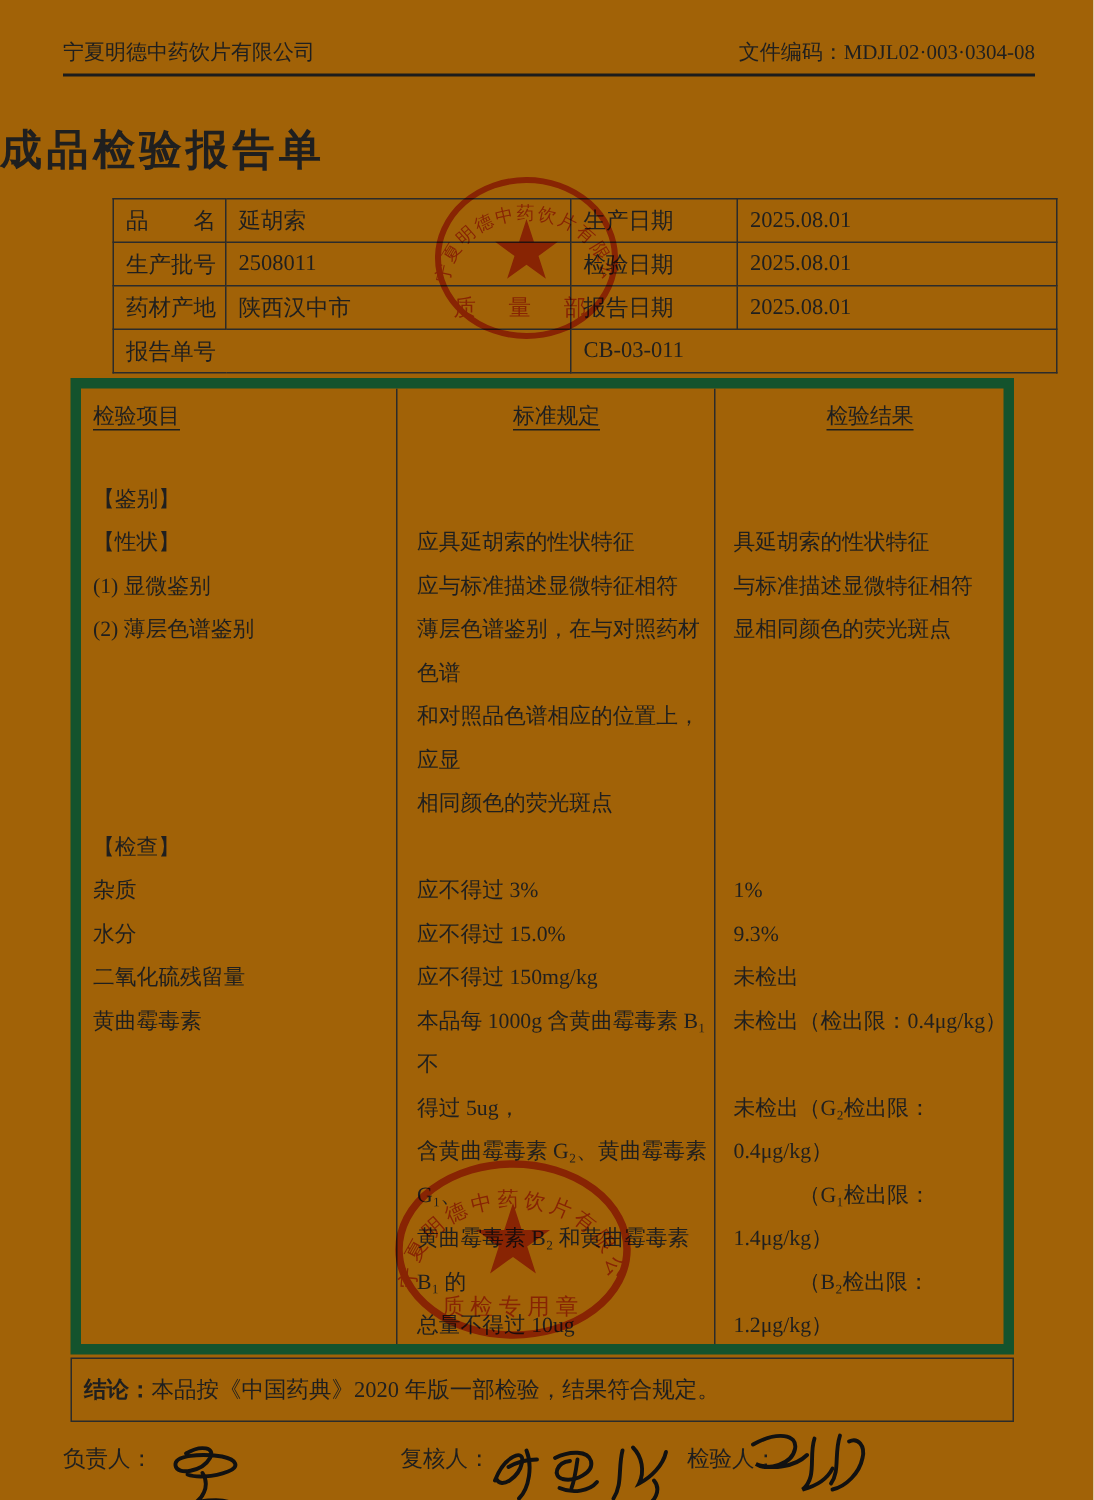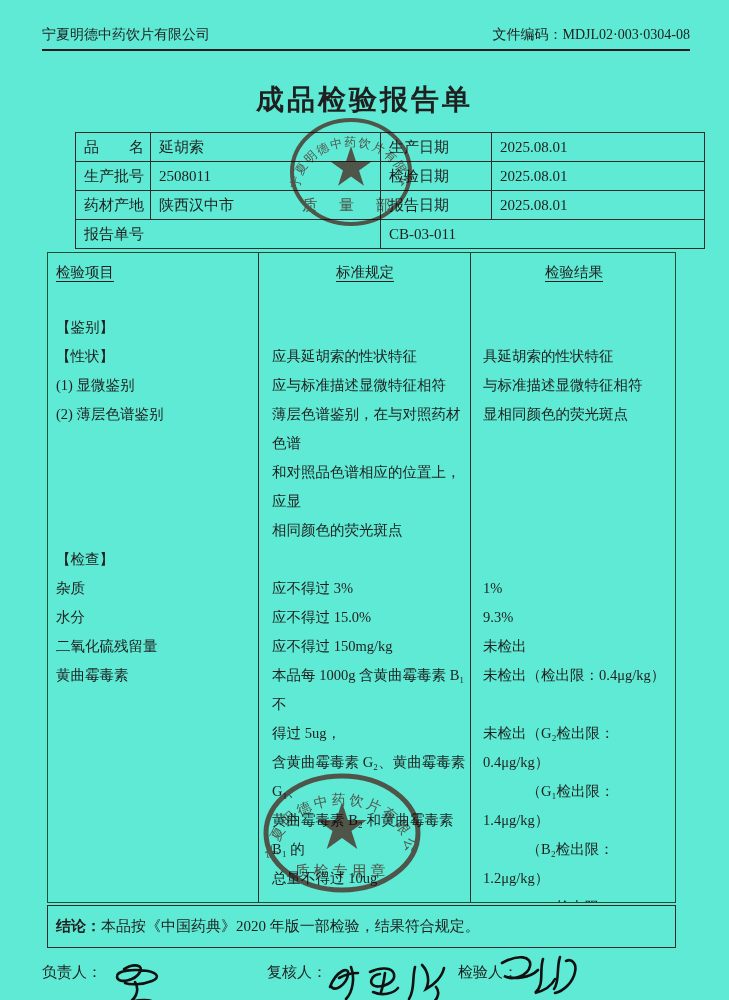--- a/index.html
+++ b/index.html
@@ -1,40 +1,40 @@
 <!DOCTYPE html>
 <html><head>
 <meta charset="utf-8">
 <style>
   * { margin:0; padding:0; box-sizing:border-box; }
   html,body { background:#ffffff; }
   body { font-family:"Liberation Serif","DejaVu Serif",serif; color:#1f1f1f; }
-  .page { position:relative; width:729px; height:1000px; background:#5eead4; overflow:hidden; }
+  .page { position:relative; width:729px; height:1000px; background:#a16207; overflow:hidden; }
 
   
   .doc-header { display:flex; justify-content:space-between; align-items:flex-end;
     margin:26px 39px 0 42px; padding-bottom:5px; border-bottom:2px solid #1c1c1c;
     font-size:14px; }
   .doc-code-wrap { white-space:nowrap; }
 
   
-  .page-title { margin-top:30px; text-align:center; font-size:28px; font-weight:bold;
+  .page-title { margin-top:30px; font-size:28px; font-weight:bold;
     letter-spacing:3px; }
 
   
   table.info { border-collapse:collapse; margin:13px 0 0 75px; table-layout:fixed;
     width:629px; font-size:15px; }
   table.info td { border:1px solid #2b2b2b; height:29px; vertical-align:middle;
     padding:0 0 0 8px; overflow:hidden; white-space:nowrap; }
   td.date-val { padding-left:22px; }
   td.report-no-val { padding-left:10px; }
 
   
   .main-table { position:relative; margin:3px 0 0 47px; width:629px; height:651px;
-    border:1px solid #14532d; overflow:hidden; font-size:14.5px; }
+    border:7px solid #14532d; overflow:hidden; font-size:14.5px; }
   .main-table .vline { position:absolute; top:0; bottom:0; width:1px; background:#2b2b2b; }
   .vline.v1 { left:210px; } .vline.v2 { left:422px; }
   table.grid { border-collapse:collapse; table-layout:fixed; width:100%; }
   table.grid td { vertical-align:top; line-height:29px; white-space:pre-line;
     overflow:hidden; }
   td.c1 { width:211px; padding-left:8px; }
   td.c2 { width:212px; padding-left:13px; }
   td.c3 { width:206px; padding-left:12px; }
   tr.head td { height:60px; line-height:22px; padding-top:8px; }
   tr.head td span { text-decoration:underline; text-underline-offset:4px; }

